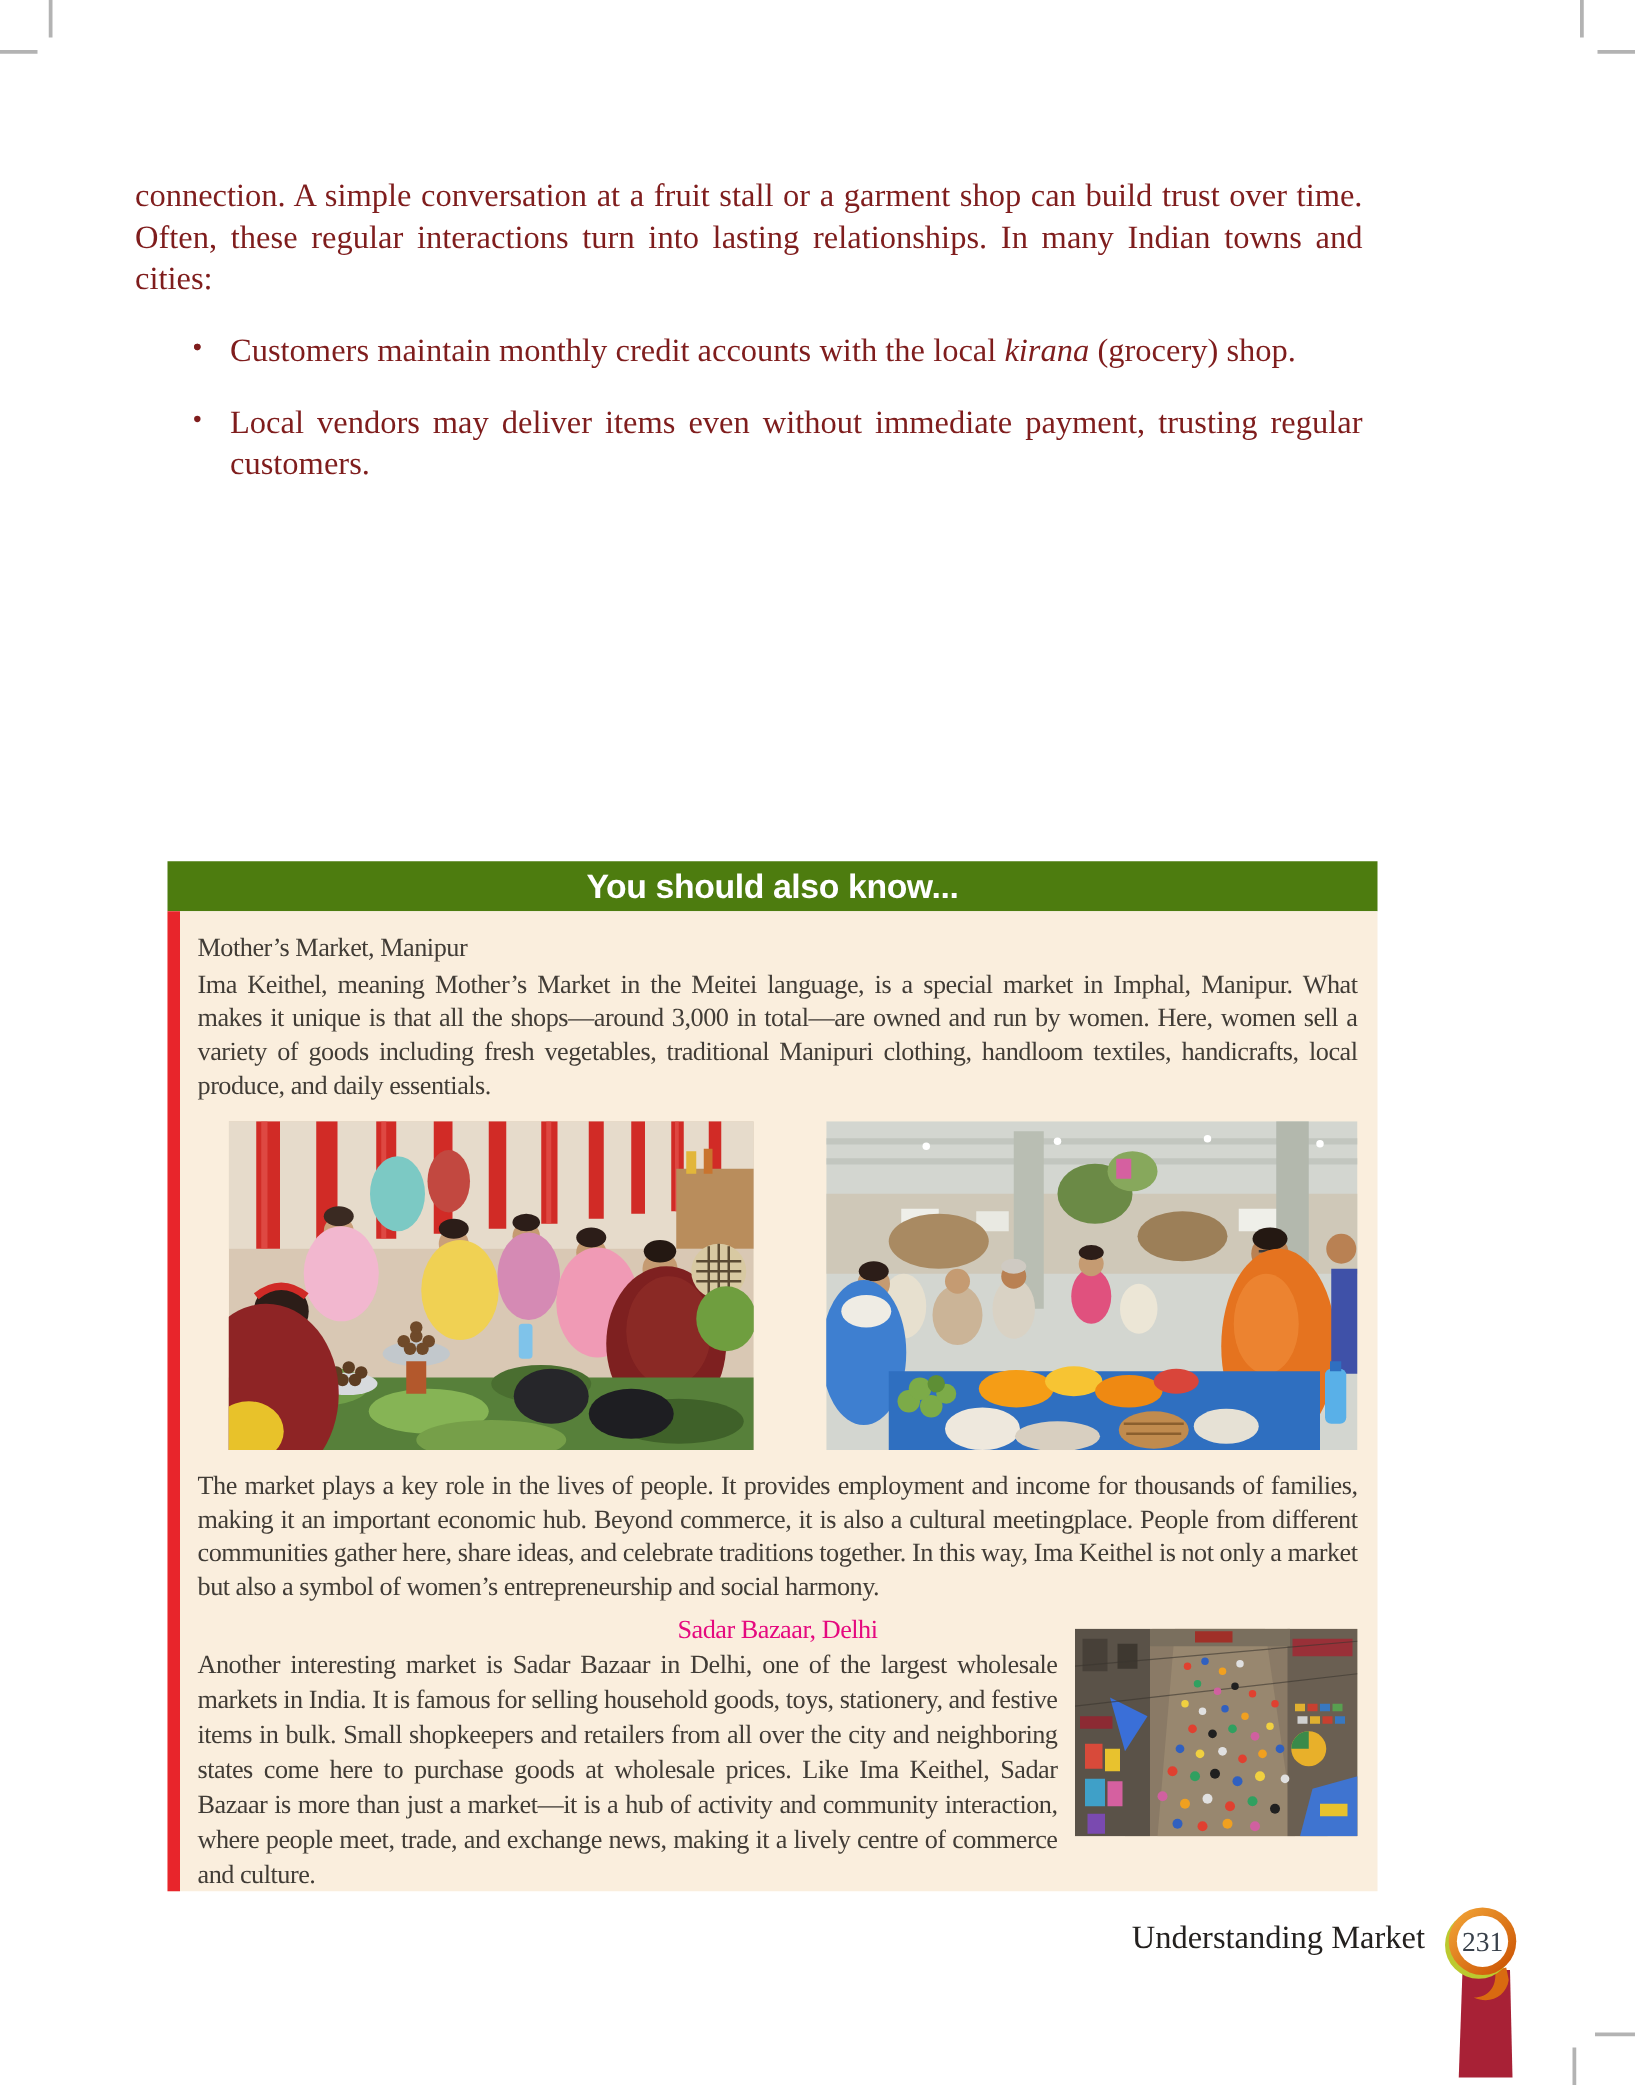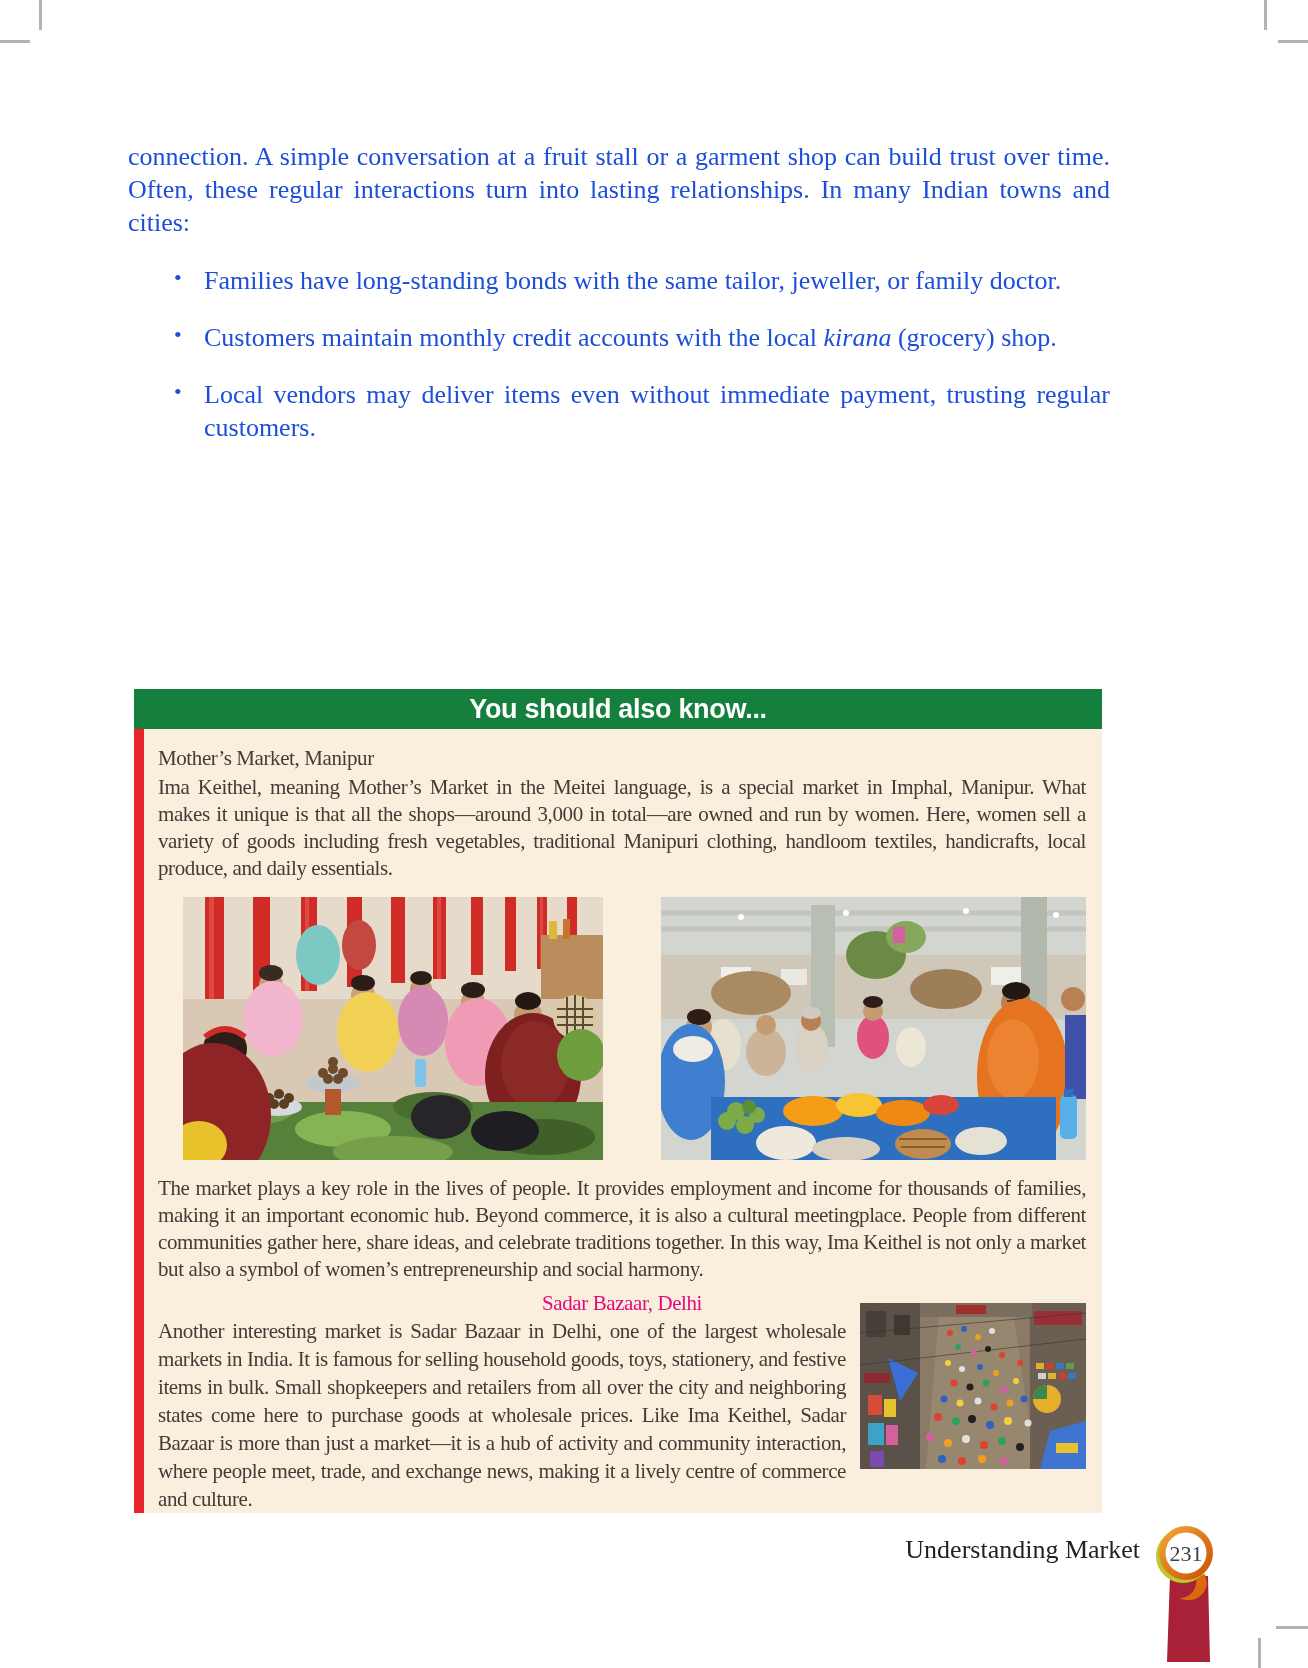--- a/index.html
+++ b/index.html
@@ -9,32 +9,32 @@
   
   .cm{position:absolute;background:#b3b3b3;}
   .cm-tl-v{left:39px;top:0;width:3px;height:30px;}
   .cm-tl-h{left:0;top:40px;width:30px;height:3px;}
   .cm-tr-v{left:1264px;top:0;width:3px;height:30px;}
   .cm-tr-h{left:1278px;top:40px;width:30px;height:3px;}
   .cm-br-v{left:1258px;top:1638px;width:3px;height:30px;}
   .cm-br-h{left:1276px;top:1626px;width:32px;height:3px;}
 
   
-  .main-text{position:absolute;left:128px;top:140px;width:982px;color:#1d4ed8;
+  .main-text{position:absolute;left:108px;top:140px;width:982px;color:#7f1d1d;
              font-size:26px;line-height:33px;text-align:justify;}
   .main-text p{margin:0;}
   .bullet-list{margin:25px 0 0 0;padding:0;list-style:none;}
   .bullet-item{position:relative;padding-left:76px;margin-top:24px;}
   .bullet-item.first{margin-top:0;}
   .bullet-dot{position:absolute;left:46px;top:-3px;font-size:22px;}
   .para-conclusion{margin-top:27px !important;text-indent:34px;}
 
   
   .know-box{position:absolute;left:134px;top:689px;width:968px;}
-  .banner{height:40px;background:#15803d;color:#ffffff;
+  .banner{height:40px;background:#4d7c0f;color:#ffffff;
           font-family:"Liberation Sans",sans-serif;font-weight:bold;font-size:27px;
           line-height:40px;text-align:center;letter-spacing:-0.3px;}
   .box-body{background:#faeedd;border-left:10px solid #e8252b;height:784px;
             box-sizing:border-box;padding:16px 16px 0 14px;
             font-family:Liberation Serif, serif;font-size:21px;line-height:27px;
             letter-spacing:-0.4px;color:#413c36;text-align:justify;}
   .box-heading{margin:0;text-align:left;}
   .box-para1{margin:2px 0 15px 0;}
   .photo-row{margin:11px 0 0 25px;height:263px;font-size:0;white-space:nowrap;}
   .photo-row svg{display:inline-block;vertical-align:top;}
@@ -59,21 +59,20 @@
   <div class="cm cm-tr-v"></div>
   <div class="cm cm-tr-h"></div>
   <div class="cm cm-br-v"></div>
   <div class="cm cm-br-h"></div>
 
   <div class="main-text">
     <p>connection. A simple conversation at a fruit stall or a garment shop can build trust over time. Often, these regular interactions turn into lasting relationships. In many Indian towns and cities:</p>
     <ul class="bullet-list">
       <li class="bullet-item first">
         <span class="bullet-dot">•</span>
-        <span>Families have long-standing bonds with the same tailor, jeweller, or family doctor.</span>
       </li>
       <li class="bullet-item">
         <span class="bullet-dot">•</span>
         <span>Customers maintain monthly credit accounts with the local </span><i>kirana</i><span> (grocery) shop.</span>
       </li>
       <li class="bullet-item">
         <span class="bullet-dot">•</span>
         <span>Local vendors may deliver items even without immediate payment, trusting regular customers.</span>
       </li>
     </ul>

